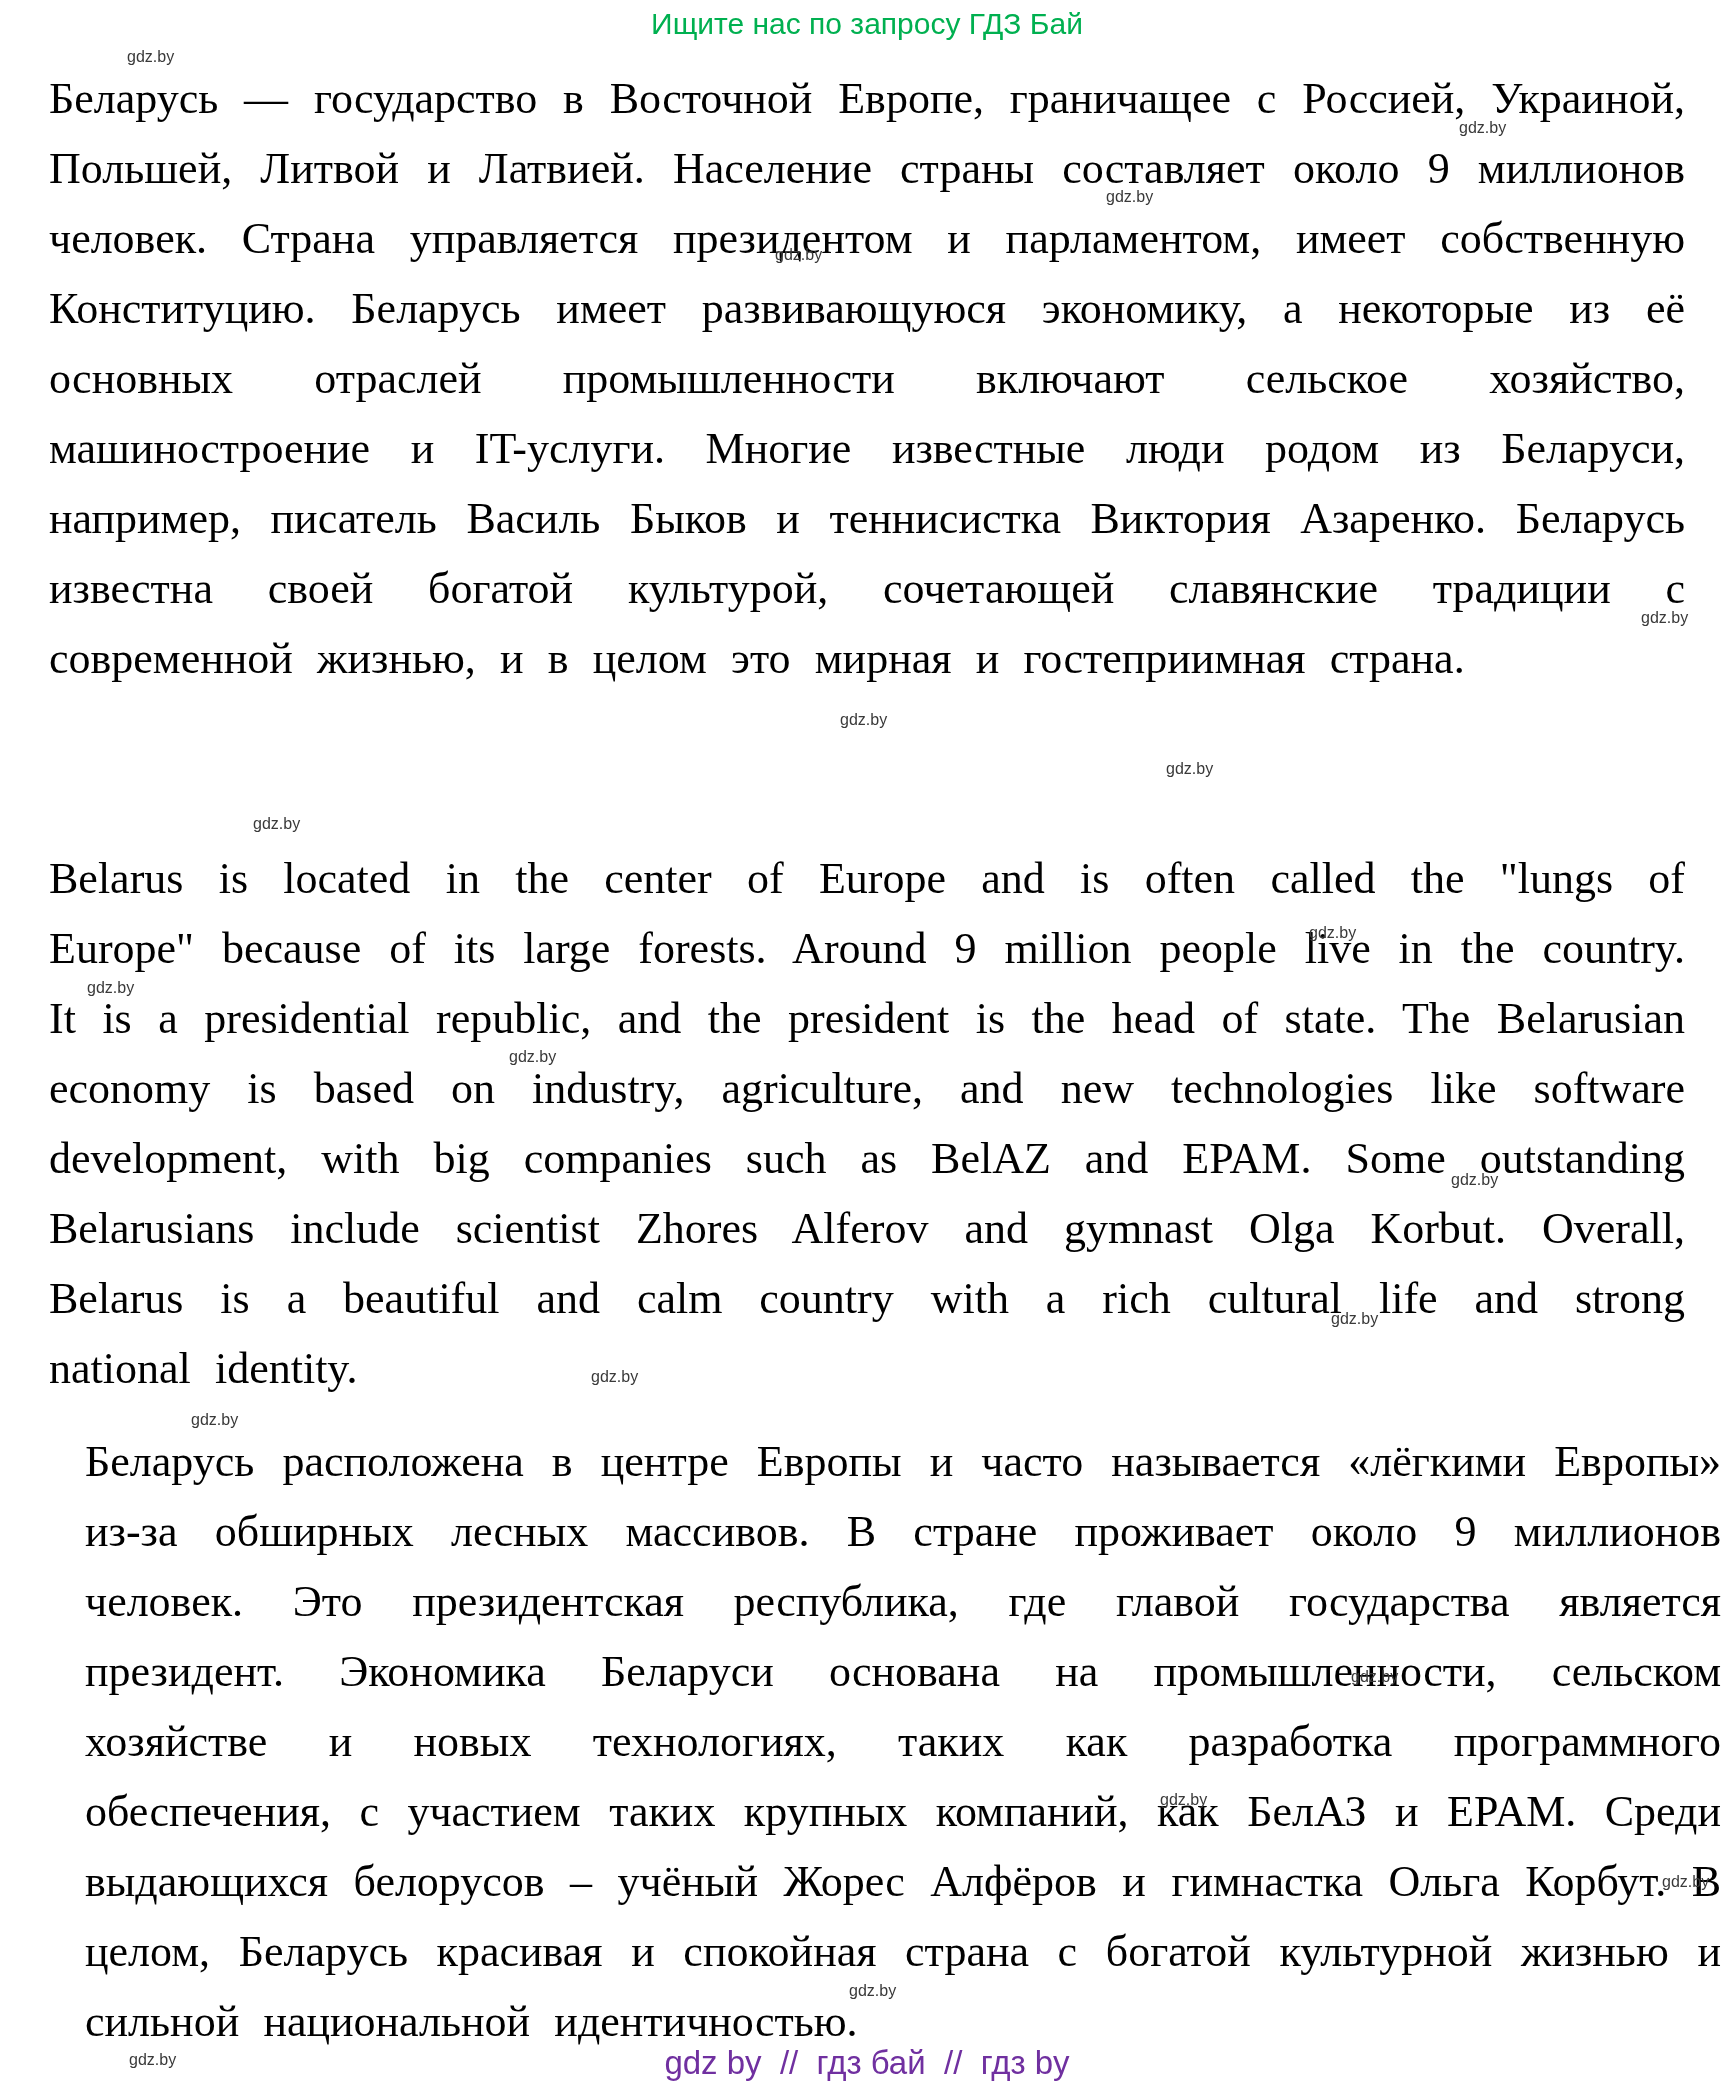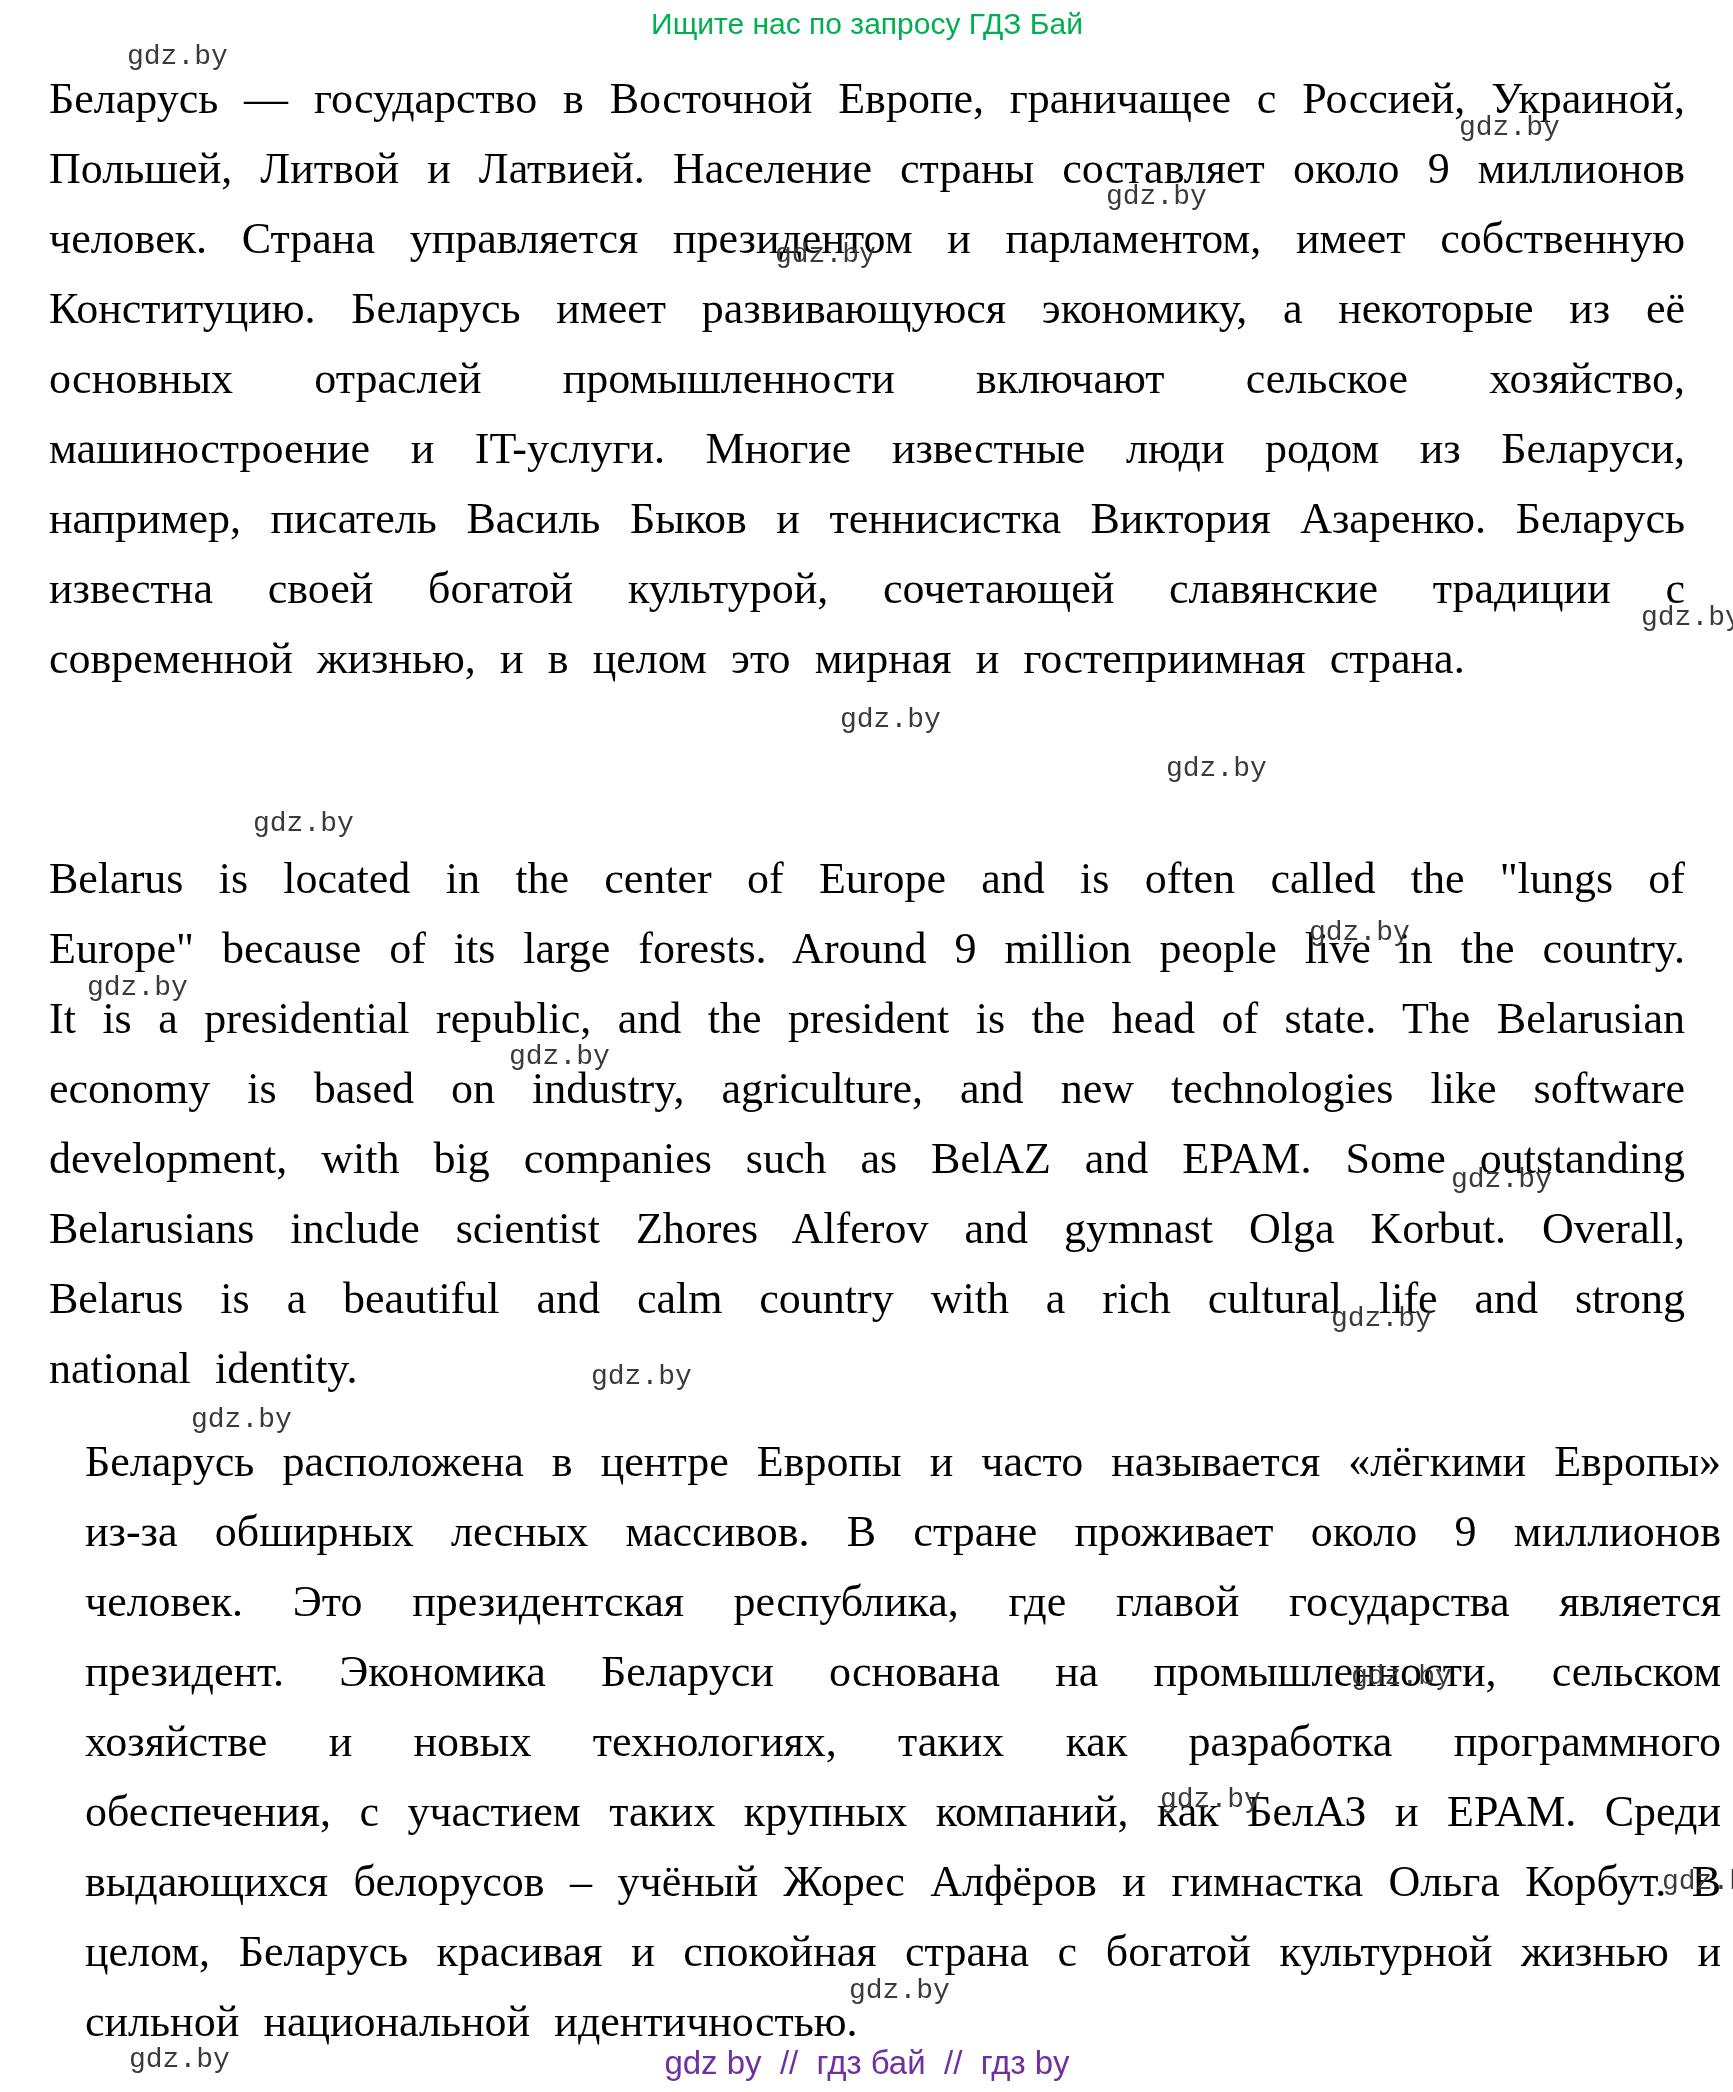--- a/index.html
+++ b/index.html
@@ -51,22 +51,22 @@
     top: 2044px;
     left: 0;
     width: 100%;
     text-align: center;
     font-family: "Liberation Sans", sans-serif;
     font-size: 33px;
     white-space: pre;
   }
   .wm {
     position: absolute;
-    font-family: Liberation Mono, monospace;
-    font-size: 28px;
+    font-family: Liberation Sans, sans-serif;
+    font-size: 16px;
     line-height: 25.5px;
     color: #3a3a3a;
   }
 </style>
 </head>
 <body>
 
 <div class="page">
 
   <div class="promo" style="color: rgb(0, 176, 80);">Ищите нас по запросу ГДЗ Бай</div>

